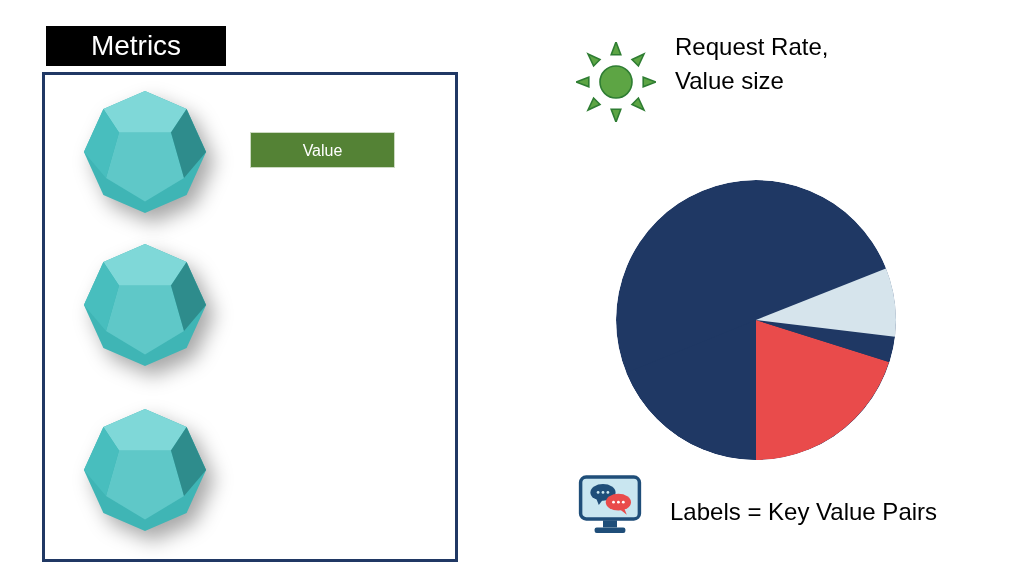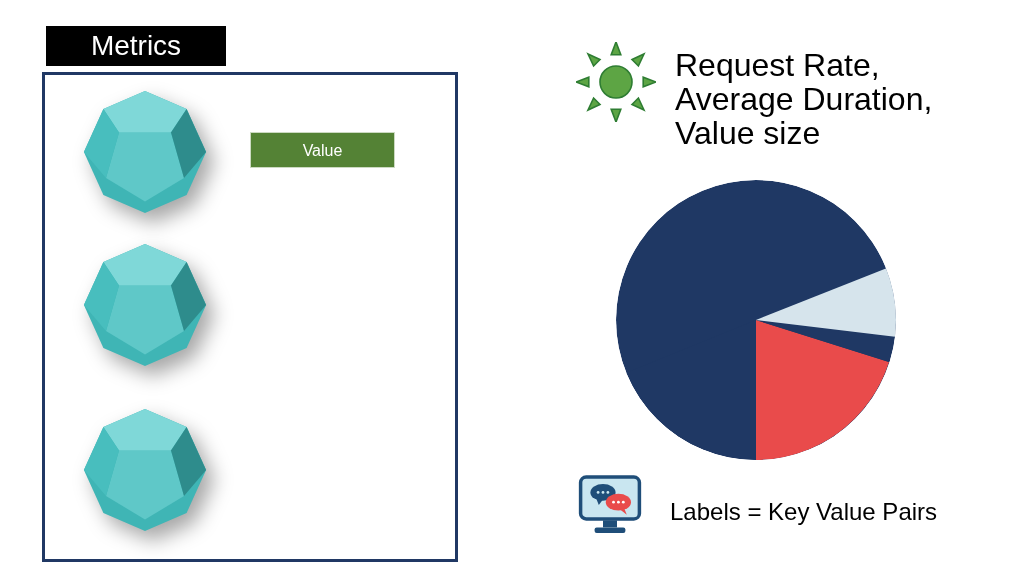--- a/index.html
+++ b/index.html
@@ -12,21 +12,21 @@
   .row{position:absolute;left:0;width:100%;height:130px}
   .row1{top:12px}
   .row2{top:165px}
   .row3{top:330px}
   .gem{position:absolute;left:30px;top:0;width:140px;height:130px;filter:drop-shadow(8px 10px 10px rgba(0,0,0,.35))}
   .label-box{position:absolute;left:205px;top:45px;width:145px;height:36px;color:#fff;font-size:16px;line-height:36px;text-align:center;border:1px solid rgba(255,255,255,.7);box-sizing:border-box}
   .green{background:#548235}
   .blue{background:#4472C4}
   .dark{background:#44546A}
   
-  .rt1{position:absolute;left:675px;top:48px;font-size:32px;line-height:34px}
+  .rt1{position:absolute;left:675px;top:30px;font-size:24px;line-height:34px}
   .rt2{position:absolute;left:670px;top:498px;font-size:24px}
   
   .sun{position:absolute;left:576px;top:42px;width:80px;height:80px}
   
   .pie-wrap{position:absolute;left:616px;top:180px;width:280px;height:280px}
   .pie{width:280px;height:280px;border-radius:50%}
   
   .mon{position:absolute;left:575px;top:470px;width:70px;height:70px}
 </style>
 </head>
@@ -78,21 +78,20 @@
     <polygon points="15,15 30,22 22,30"></polygon>
     <polygon points="85,15 78,30 70,22"></polygon>
     <polygon points="15,85 22,70 30,78"></polygon>
     <polygon points="85,85 70,78 78,70"></polygon>
     <circle cx="50" cy="50" r="20"></circle>
   </g>
 </svg>
 
 <div class="rt1">
   <div>Request Rate,</div>
-  <div>Average Duration,</div>
   <div>Value size</div>
 </div>
 
 <div class="pie-wrap">
   <svg class="pie" viewBox="0 0 100 100">
 
     <circle cx="50" cy="50" r="50" fill="#1F3864"></circle>
 
     <path d="M50,50 L50,100 A50,50 0 0,1 3.7,68.8 Z" fill="#1F3864"></path>
 

